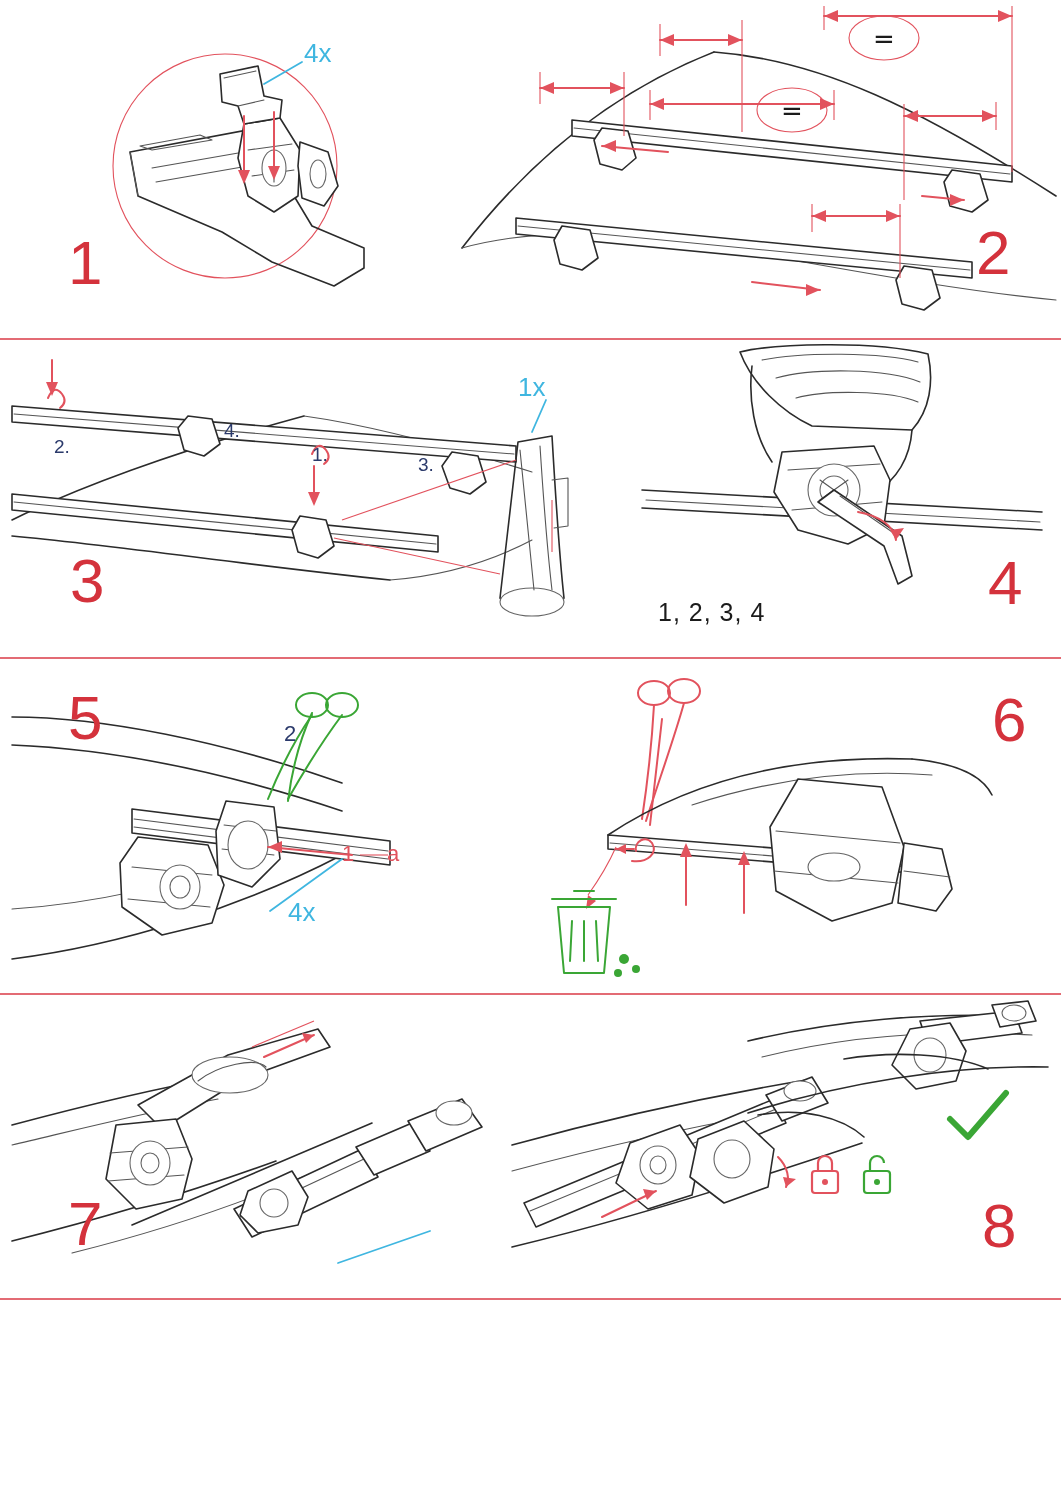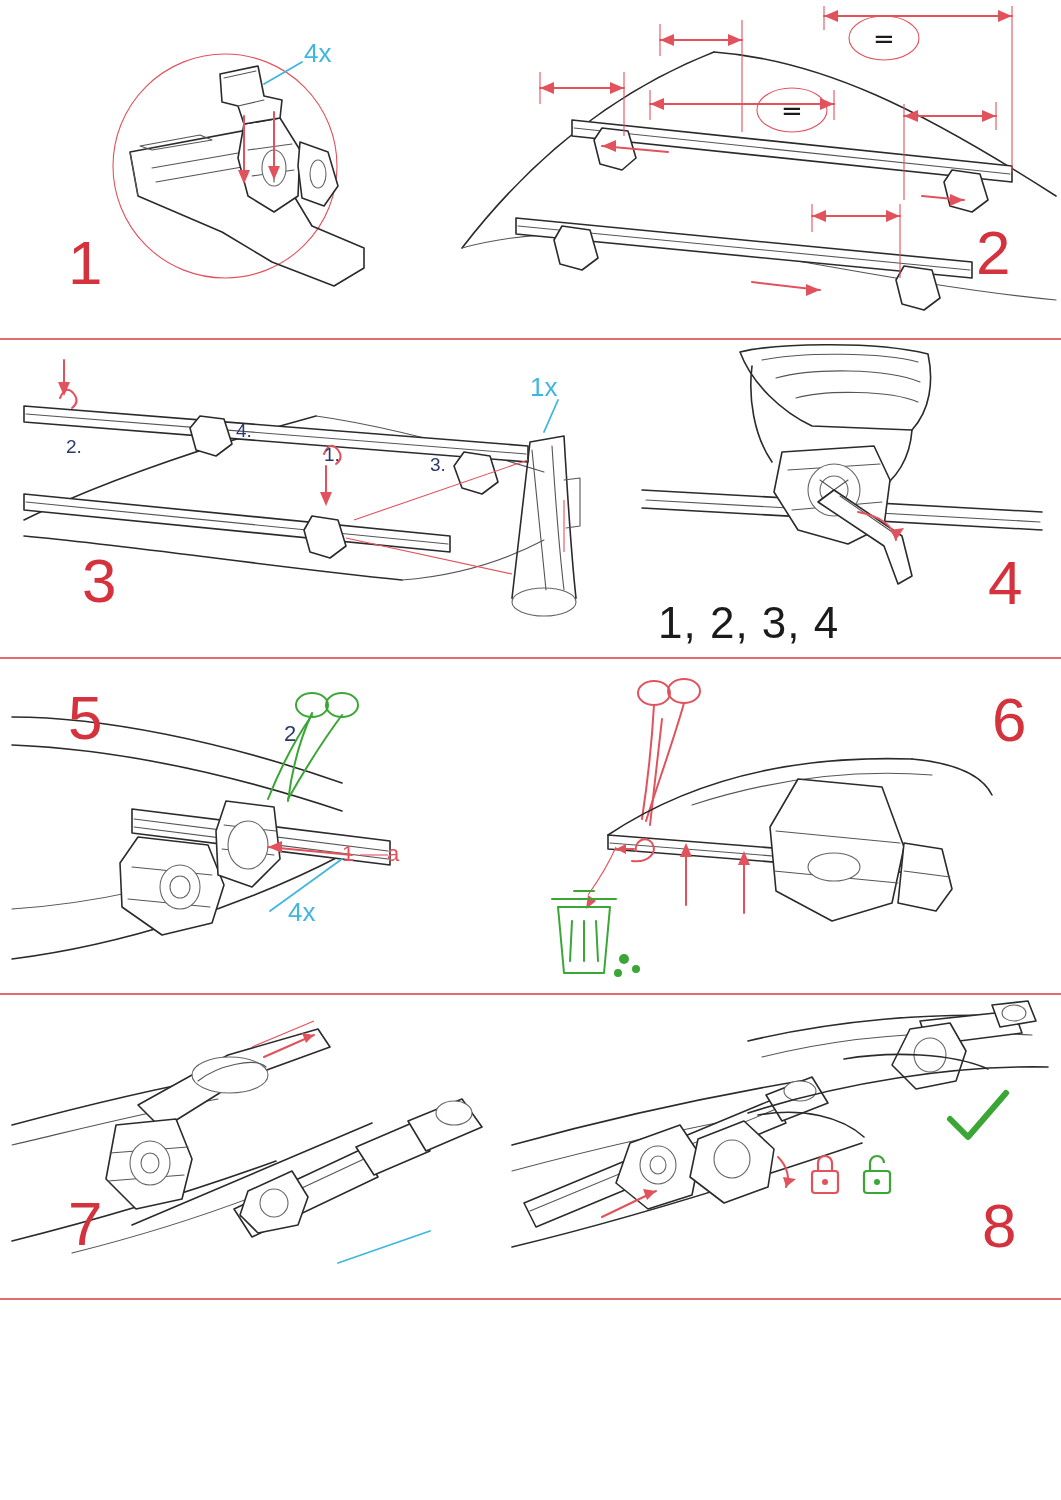--- a/index.html
+++ b/index.html
@@ -68,21 +68,21 @@
     color: #2b3a6b;
     font-size: 19px;
   }
   .lbl-red {
     position: absolute;
     color: #e2525d;
     font-size: 19px;
   }
   .seq {
     position: absolute;
-    font-size: 44px;
+    font-size: 25px;
     font-family: "Liberation Sans", sans-serif;
     letter-spacing: 1px;
   }
 
   
   .footer {
     position: absolute;
     left: 0;
     top: 1300px;
     width: 1061px;
@@ -199,21 +199,21 @@
       <path class="redf" d="M512 200 l-14 -6 v12 z"></path>
 
       <ellipse cx="432" cy="38" rx="35" ry="22" class="redthin"></ellipse>
       <ellipse cx="340" cy="110" rx="35" ry="22" class="redthin"></ellipse>
       <text x="432" y="48" text-anchor="middle" font-family="DejaVu Sans, sans-serif" font-size="26" fill="#1b1b1b">=</text>
       <text x="340" y="120" text-anchor="middle" font-family="DejaVu Sans, sans-serif" font-size="26" fill="#1b1b1b">=</text>
     </svg>
     <div class="stepnum thin" style="left:524px;top:222px">2</div>
   </div>
 
-  <div class="panel" style="left:12px;top:340px;width:600px;height:317px">
+  <div class="panel" style="left:0;top:340px;width:600px;height:317px">
     <svg width="600" height="317" viewBox="0 0 600 317">
 
       <path class="ln" d="M0 180 C60 150 160 112 292 76"></path>
       <path class="ln" d="M0 196 C110 206 240 226 378 240"></path>
       <path class="ln-t" d="M292 76 C350 84 430 104 520 132"></path>
       <path class="ln-t" d="M378 240 C430 236 478 222 520 200"></path>
 
       <path class="ln-f" d="M0 66 L504 106 L504 122 L0 82 Z"></path>
       <path class="ln-t" d="M2 74 L502 114"></path>
 

